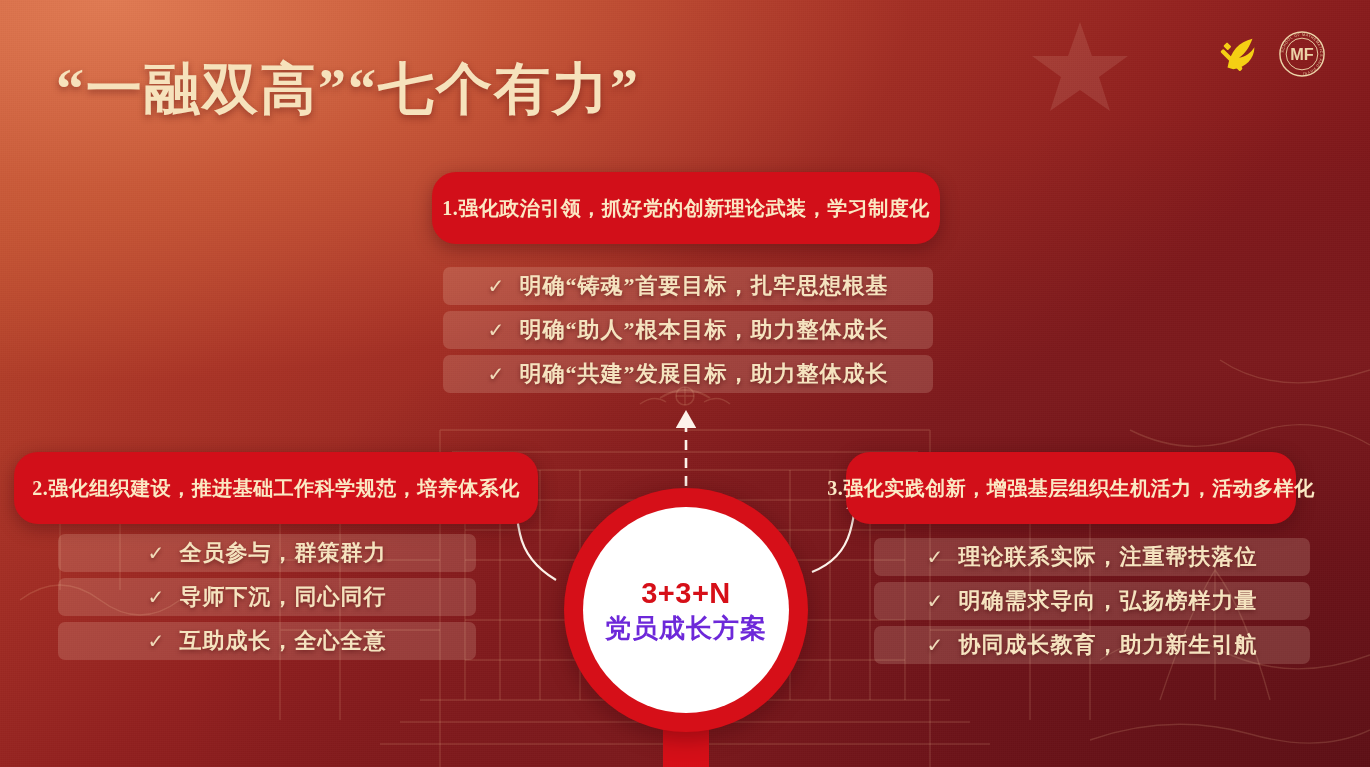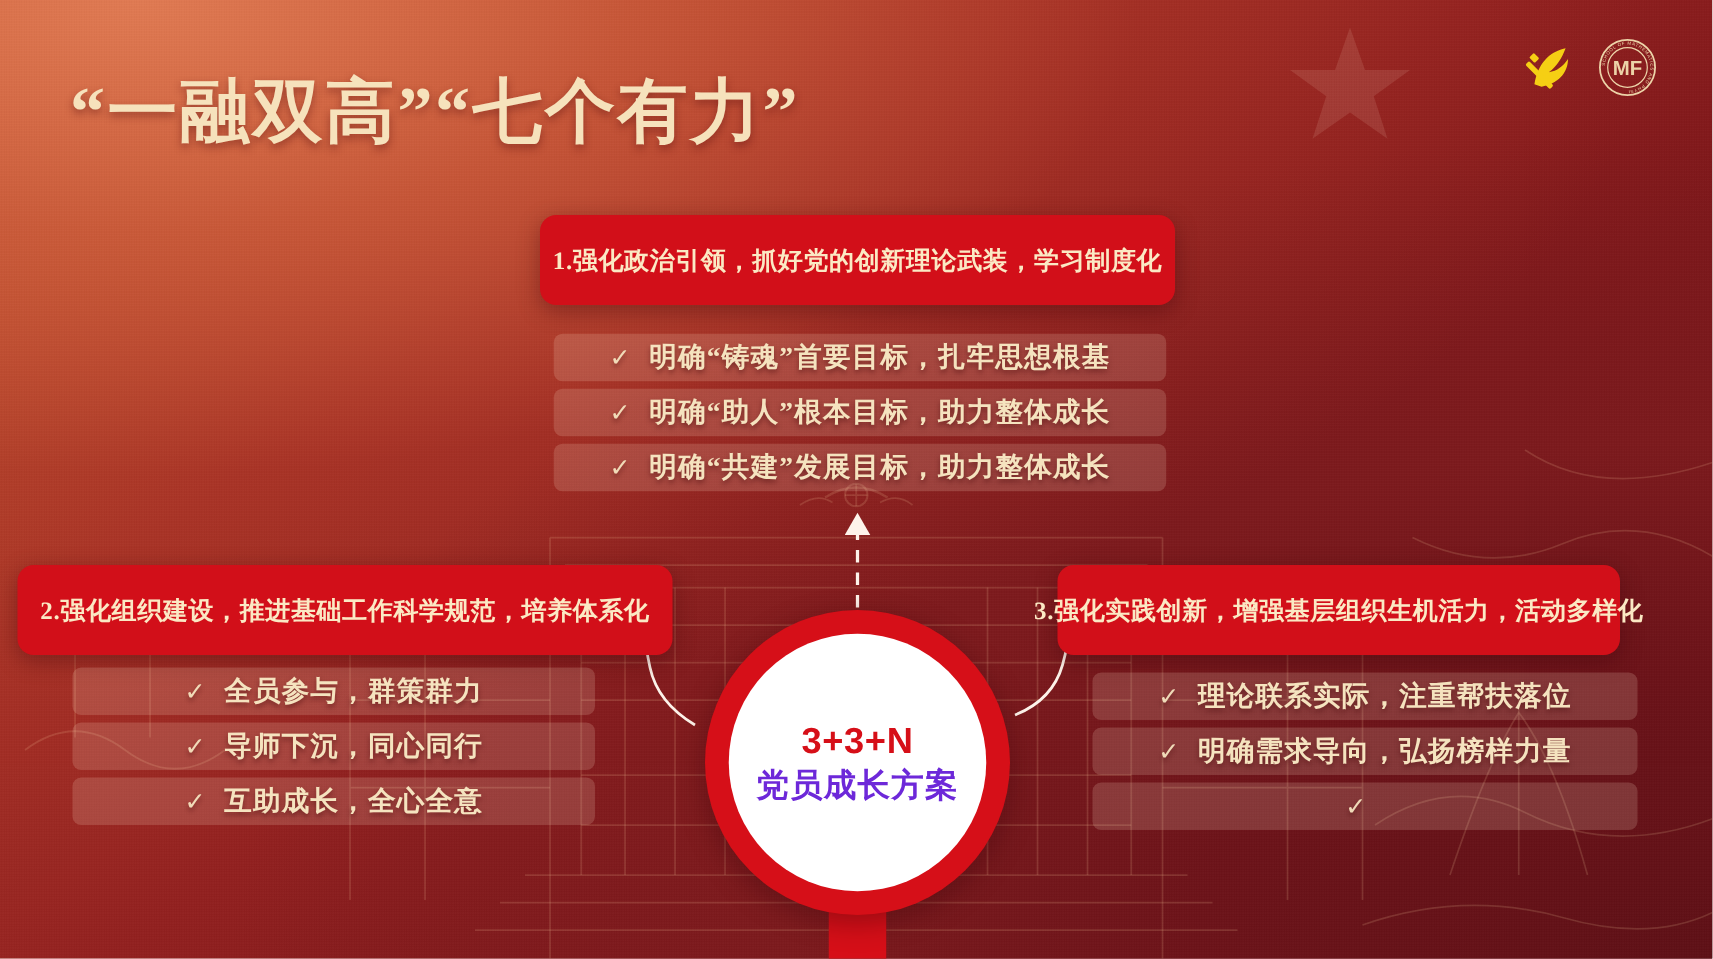--- a/index.html
+++ b/index.html
@@ -37,21 +37,21 @@
     white-space: nowrap;
     font-family: "Liberation Serif", "DejaVu Serif", serif;
     margin-top: 24px;
   }
   #logos { position: absolute; right: 44px; top: 30px; display: flex; align-items: center; gap: 14px; }
 
   
   .head-pill {
     position: absolute;
     background: #d20f19;
-    border-radius: 13px;
+    border-radius: 24px;
     color: #fbe9c4;
     font-size: 20px; font-weight: 700; letter-spacing: .5px;
     display: flex; align-items: center; justify-content: center;
     box-shadow: 0 5px 18px rgba(60,6,10,.38);
     white-space: nowrap;
     font-family: "Liberation Serif", "DejaVu Serif", serif;
   }
   #head1 { left: 432px; top: 172px; width: 508px; height: 72px; }
   #head2 { left: 14px;  top: 452px; width: 524px; height: 72px; }
   #head3 { left: 846px; top: 452px; width: 450px; height: 72px; }
@@ -217,20 +217,21 @@
     <div class="bar" id="g3b0">
       <span class="tick">✓</span>
       <span>理论联系实际，注重帮扶落位</span>
     </div>
     <div class="bar" id="g3b1">
       <span class="tick">✓</span>
       <span>明确需求导向，弘扬榜样力量</span>
     </div>
     <div class="bar" id="g3b2">
       <span class="tick">✓</span>
+      <span>协同成长教育，助力新生引航</span>
     </div>
   </div>
 
   <div id="magnifier">
     <div id="mag-stem"></div>
     <div id="mag-ring">
       <div id="mag-inner">
         <div id="mag-l1">3+3+N</div>
         <div id="mag-l2">党员成长方案</div>
       </div>

